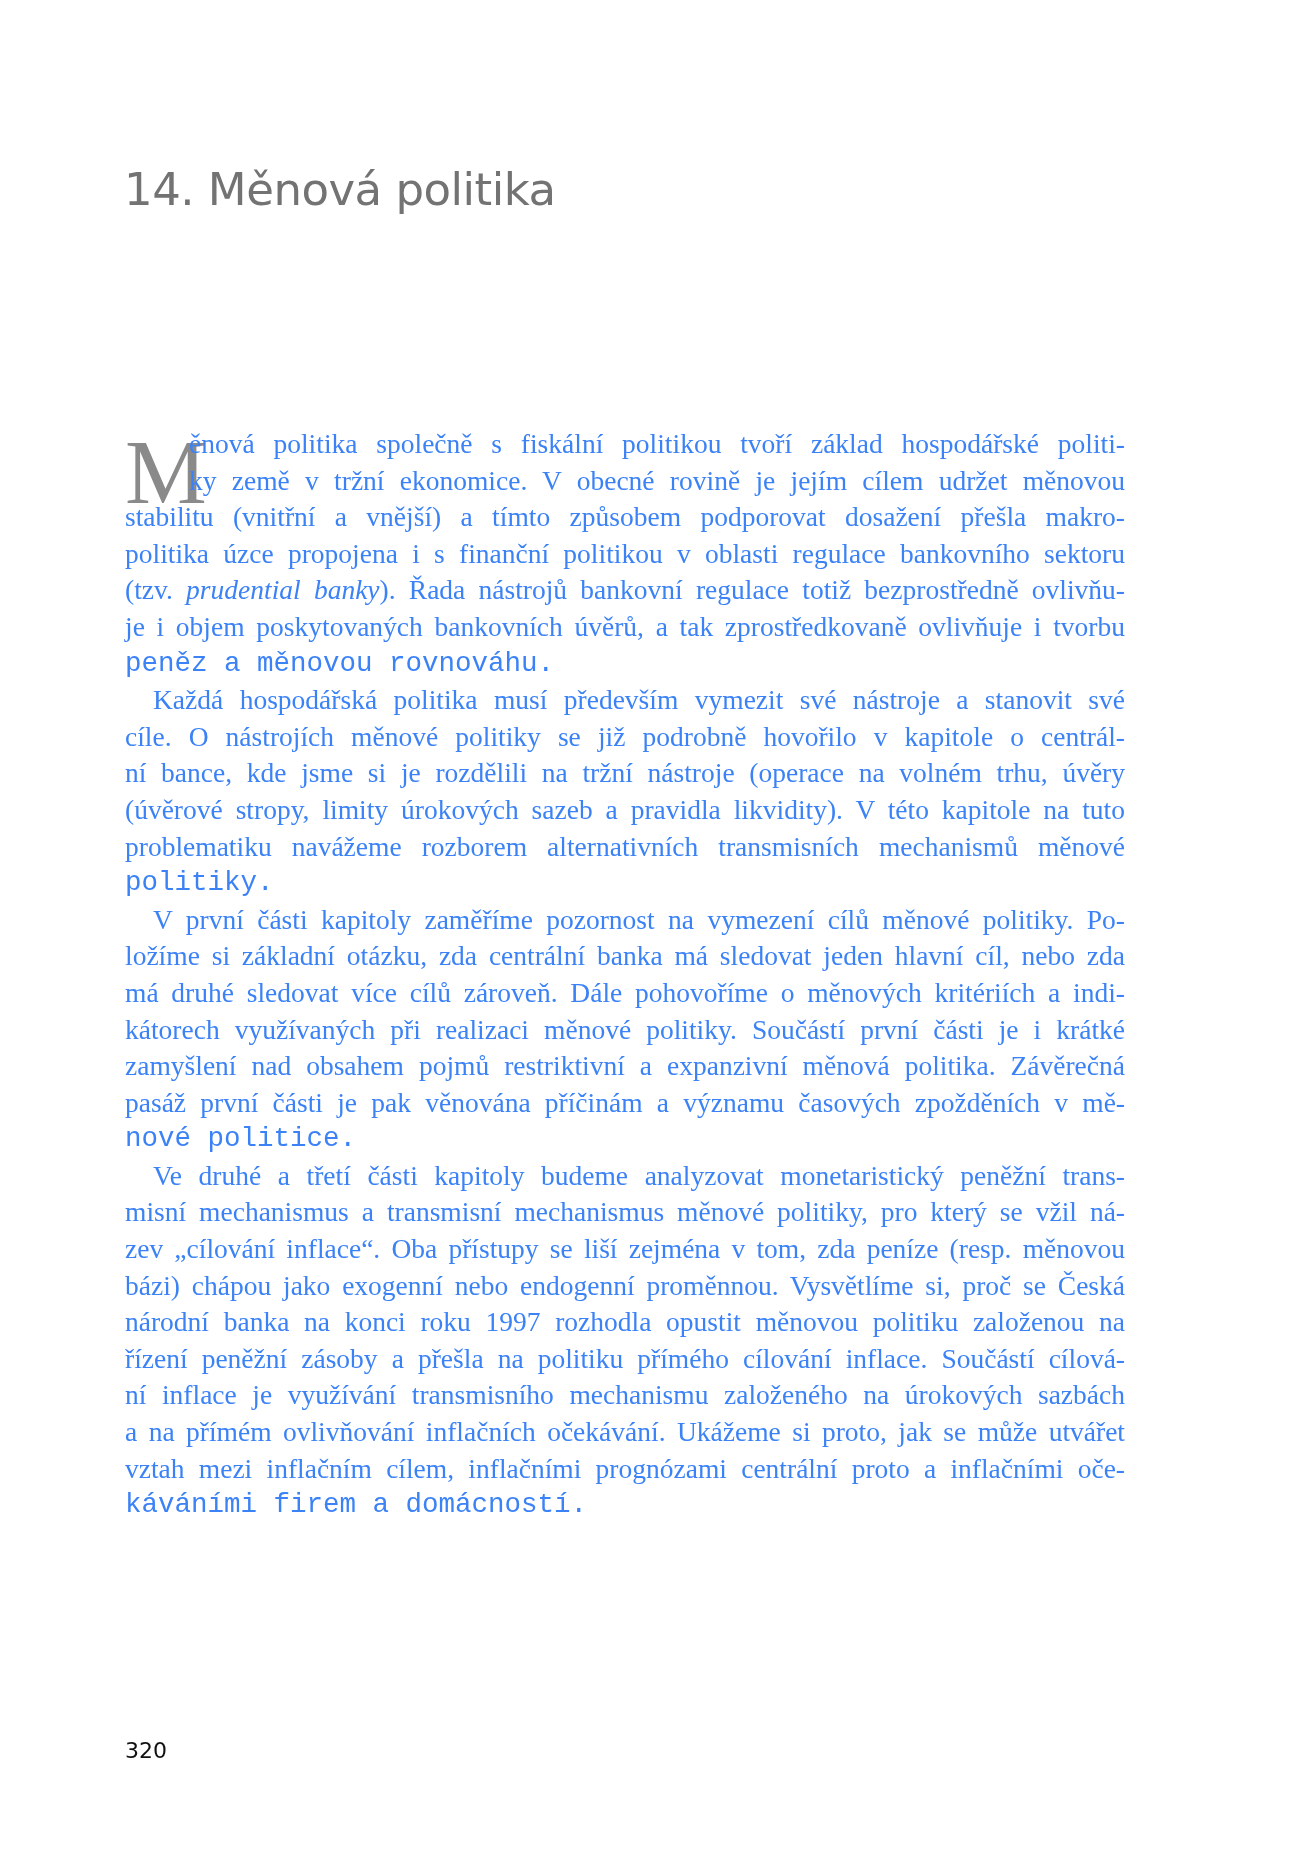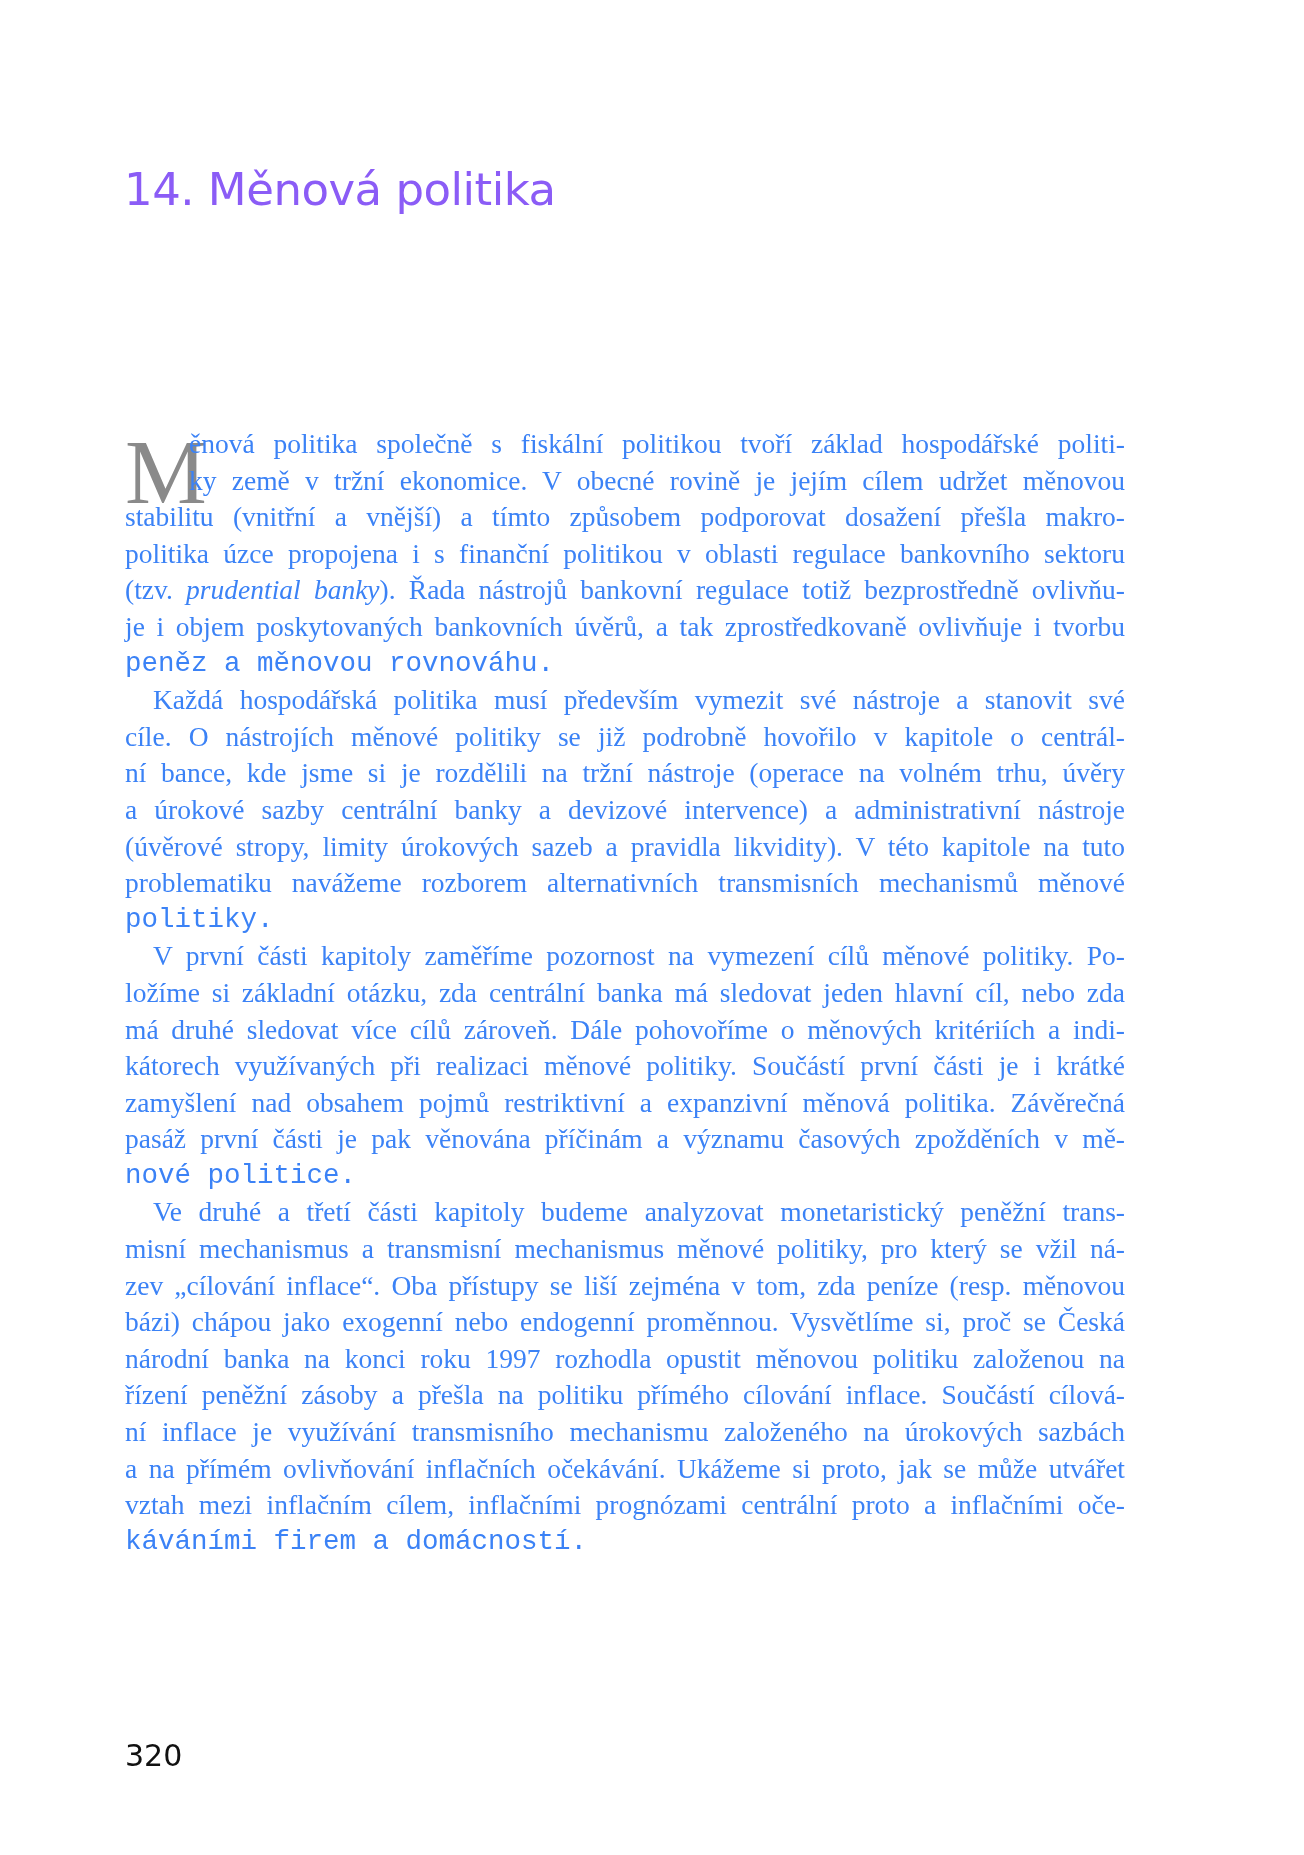--- a/index.html
+++ b/index.html
@@ -1,38 +1,38 @@
 <!DOCTYPE html>
 <html><head>
 <meta charset="utf-8">
 <style>
   html, body { margin: 0; padding: 0; background: #ffffff; }
   body { width: 1304px; height: 1855px; position: relative; overflow: hidden; }
   .page { position: absolute; left: 0; top: 0; width: 1304px; height: 1855px; background: #ffffff; }
   .title {
     position: absolute; left: 124px; top: 160px;
-    font-family: "DejaVu Sans", sans-serif; font-size: 45px; color: #8b5cf6;
+    font-family: "DejaVu Sans", sans-serif; font-size: 45px; color: #737373;
     letter-spacing: -0.5px; white-space: nowrap; line-height: 60px;
   }
   .body {
     position: absolute; left: 125px; top: 426px; width: 1000px;
     font-family: "Liberation Serif", serif; font-size: 27.5px; color: #3b82f6;
     line-height: 36.6px;
   }
   .line { display: block; height: 36.6px; white-space: nowrap; text-align: justify; text-align-last: justify; }
   .line.last { text-align-last: left; font-family: Liberation Mono, monospace; }
   .line.indent { padding-left: 28px; }
   .line.after-drop { padding-left: 64px; }
   .dropcap {
     position: absolute; left: 125px; top: 432px;
     font-family: "Liberation Serif", serif; font-size: 92px; line-height: 80px; color: #8a8a8a;
   }
   .pagenum {
     position: absolute; left: 125px; top: 1738px;
-    font-family: "DejaVu Sans", sans-serif; font-size: 30px; color: #111;
+    font-family: "DejaVu Sans", sans-serif; font-size: 22px; color: #111;
   }
   em { font-style: italic; }
 </style>
 </head>
 <body>
 
 <div class="page">
 
   <h1 class="title" style="margin:0;font-weight:normal;">14.  Měnová politika</h1>
 
@@ -47,21 +47,20 @@
       <span class="line">politika úzce propojena i s finanční politikou v oblasti regulace bankovního sektoru</span>
       <span class="line"><span>(tzv. </span><em>prudential banky</em><span>). Řada nástrojů bankovní regulace totiž bezprostředně ovlivňu-</span></span>
       <span class="line">je i objem poskytovaných bankovních úvěrů, a tak zprostředkovaně ovlivňuje i tvorbu</span>
       <span class="line last">peněz a měnovou rovnováhu.</span>
     </div>
 
     <div>
       <span class="line indent">Každá hospodářská politika musí především vymezit své nástroje a stanovit své</span>
       <span class="line">cíle. O nástrojích měnové politiky se již podrobně hovořilo v kapitole o centrál-</span>
       <span class="line">ní bance, kde jsme si je rozdělili na tržní nástroje (operace na volném trhu, úvěry</span>
-      <span class="line">a úrokové sazby centrální banky a devizové intervence) a administrativní nástroje</span>
       <span class="line">(úvěrové stropy, limity úrokových sazeb a pravidla likvidity). V této kapitole na tuto</span>
       <span class="line">problematiku navážeme rozborem alternativních transmisních mechanismů měnové</span>
       <span class="line last">politiky.</span>
     </div>
 
     <div>
       <span class="line indent">V první části kapitoly zaměříme pozornost na vymezení cílů měnové politiky. Po-</span>
       <span class="line">ložíme si základní otázku, zda centrální banka má sledovat jeden hlavní cíl, nebo zda</span>
       <span class="line">má druhé sledovat více cílů zároveň. Dále pohovoříme o měnových kritériích a indi-</span>
       <span class="line">kátorech využívaných při realizaci měnové politiky. Součástí první části je i krátké</span>

